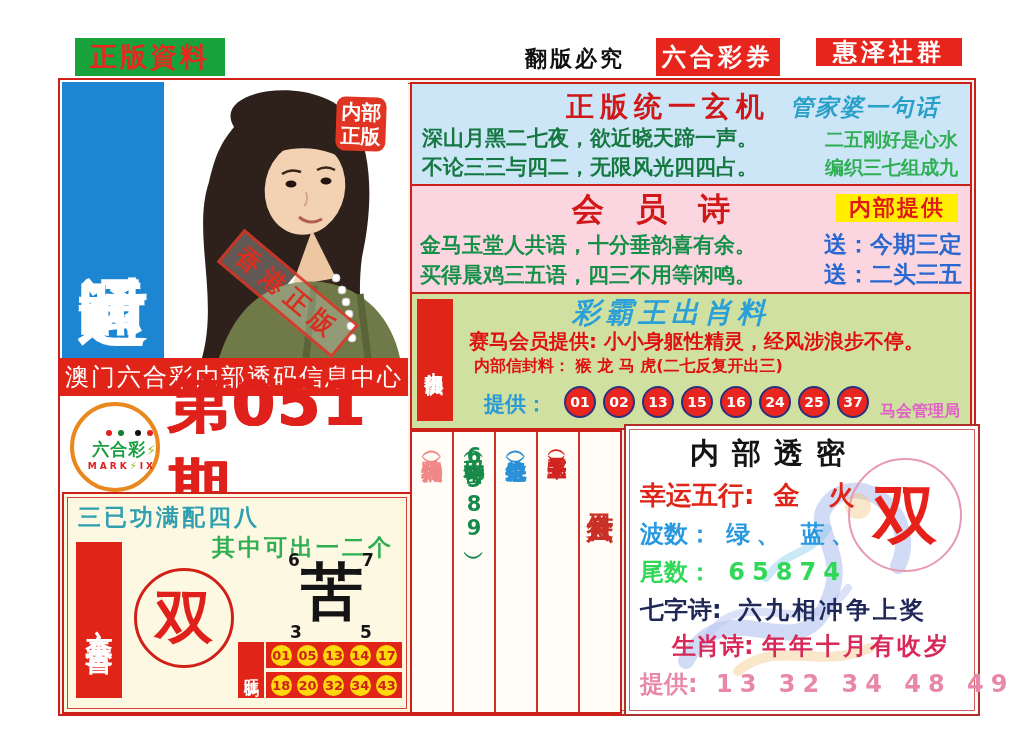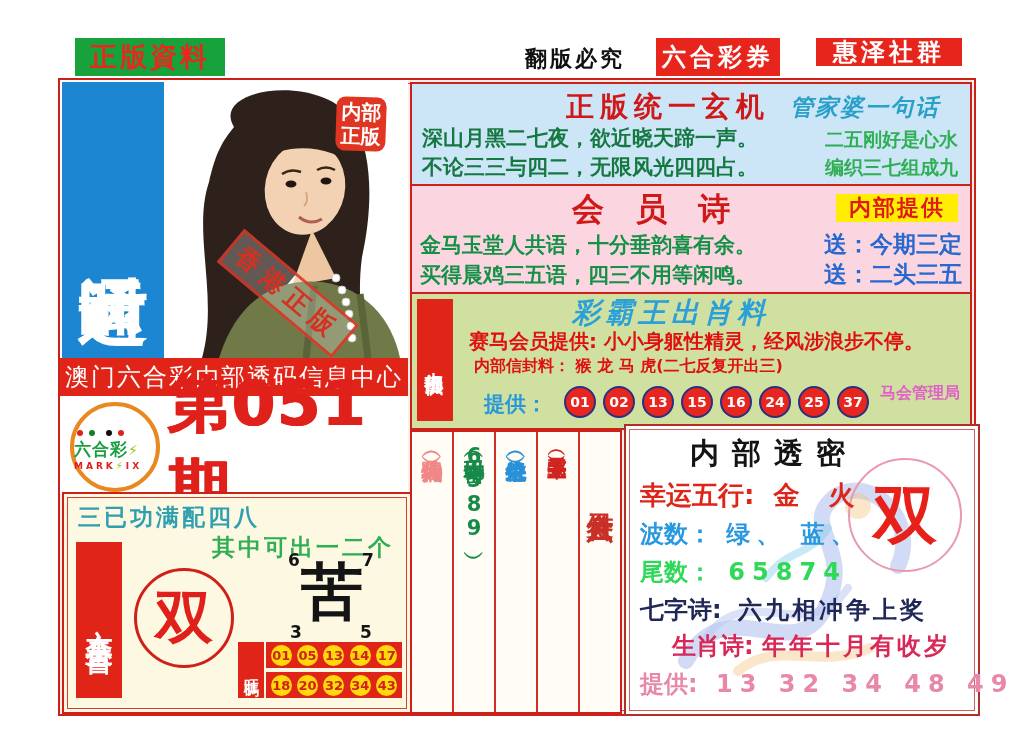--- a/index.html
+++ b/index.html
@@ -21,21 +21,21 @@
   .frame{border:2px solid #cc2018;background:#fcf0ec;}
   .inner-line{position:absolute;inset:3px;border:1px solid rgba(204,32,24,.85);pointer-events:none;}
   
   .masthead{background:#1d86d2;color:#fff;font-size:70px;font-weight:bold;line-height:1.22;}
   .stamp-sq{background:#e03522;color:#fff;border-radius:9px;font-size:20px;font-weight:bold;
     width:46px;line-height:1.2;word-break:break-all;text-align:center;padding:3px 2px;transform:rotate(2deg);}
   .stamp-diag{border:3px solid rgba(216,48,32,.85);color:#d83020;font-size:25px;font-weight:bold;
     letter-spacing:7px;background:rgba(255,255,255,.25);transform:rotate(40deg);padding:2px 8px;white-space:nowrap;}
   .red-band{background:#e02418;color:#ffffff;font-size:24px;font-weight:normal;letter-spacing:2px;}
   .logo-circle{width:82px;height:82px;border:4px solid #e8881f;border-radius:50%;background:#fff;
-    display:flex;flex-direction:column;align-items:flex-start;justify-content:center;}
+    display:flex;flex-direction:column;align-items:flex-end;justify-content:center;}
   .logo-dots span{display:inline-block;width:6px;height:6px;border-radius:50%;margin:0 3px;}
   .logo-name{color:#1a9e40;font-size:17px;font-weight:bold;letter-spacing:1px;line-height:1;}
   .logo-bolt{color:#9ac01c;font-size:14px;}
   .logo-mark{color:#e02020;font-size:9px;font-weight:bold;letter-spacing:3px;line-height:1.4;}
   .issue{color:#e0201a;font-size:62px;font-weight:900;letter-spacing:2px;text-shadow:1px 0 #e0201a,-1px 0 #e0201a;}
   .cream-box{background:#fdf8e2;border:2px solid #cc2018;}
   .teal-line{color:#30a0b0;font-size:23px;font-weight:bold;letter-spacing:3px;}
   .green-line{color:#2fae53;font-size:23px;font-weight:bold;letter-spacing:3px;}
   .vlabel-red{background:#e02418;color:#fff;font-size:27px;font-weight:bold;letter-spacing:6px;}
   .circle-word{border:3px solid #d02018;border-radius:50%;color:#e0201a;font-size:58px;font-weight:bold;}
@@ -204,21 +204,21 @@
   <div class="abs" style="left:152px;top:92px;display:flex;">
     <span class="rball">01</span>
     <span class="rball">02</span>
     <span class="rball">13</span>
     <span class="rball">15</span>
     <span class="rball">16</span>
     <span class="rball">24</span>
     <span class="rball">25</span>
     <span class="rball">37</span>
   </div>
-  <div class="abs authority" style="right:10px;bottom:24px;">马会管理局</div>
+  <div class="abs authority" style="right:10px;bottom:6px;">马会管理局</div>
 </div>
 
 <div class="abs mid-box" style="left:410px;top:430px;width:208px;height:280px;">
   <div class="mid-col">
     <span class="vert mcol-1">大仙点特（鸡狗）</span>
   </div>
   <div class="mid-col">
     <span class="vert mcol-2">本日密码（6589）</span>
   </div>
   <div class="mid-col">

